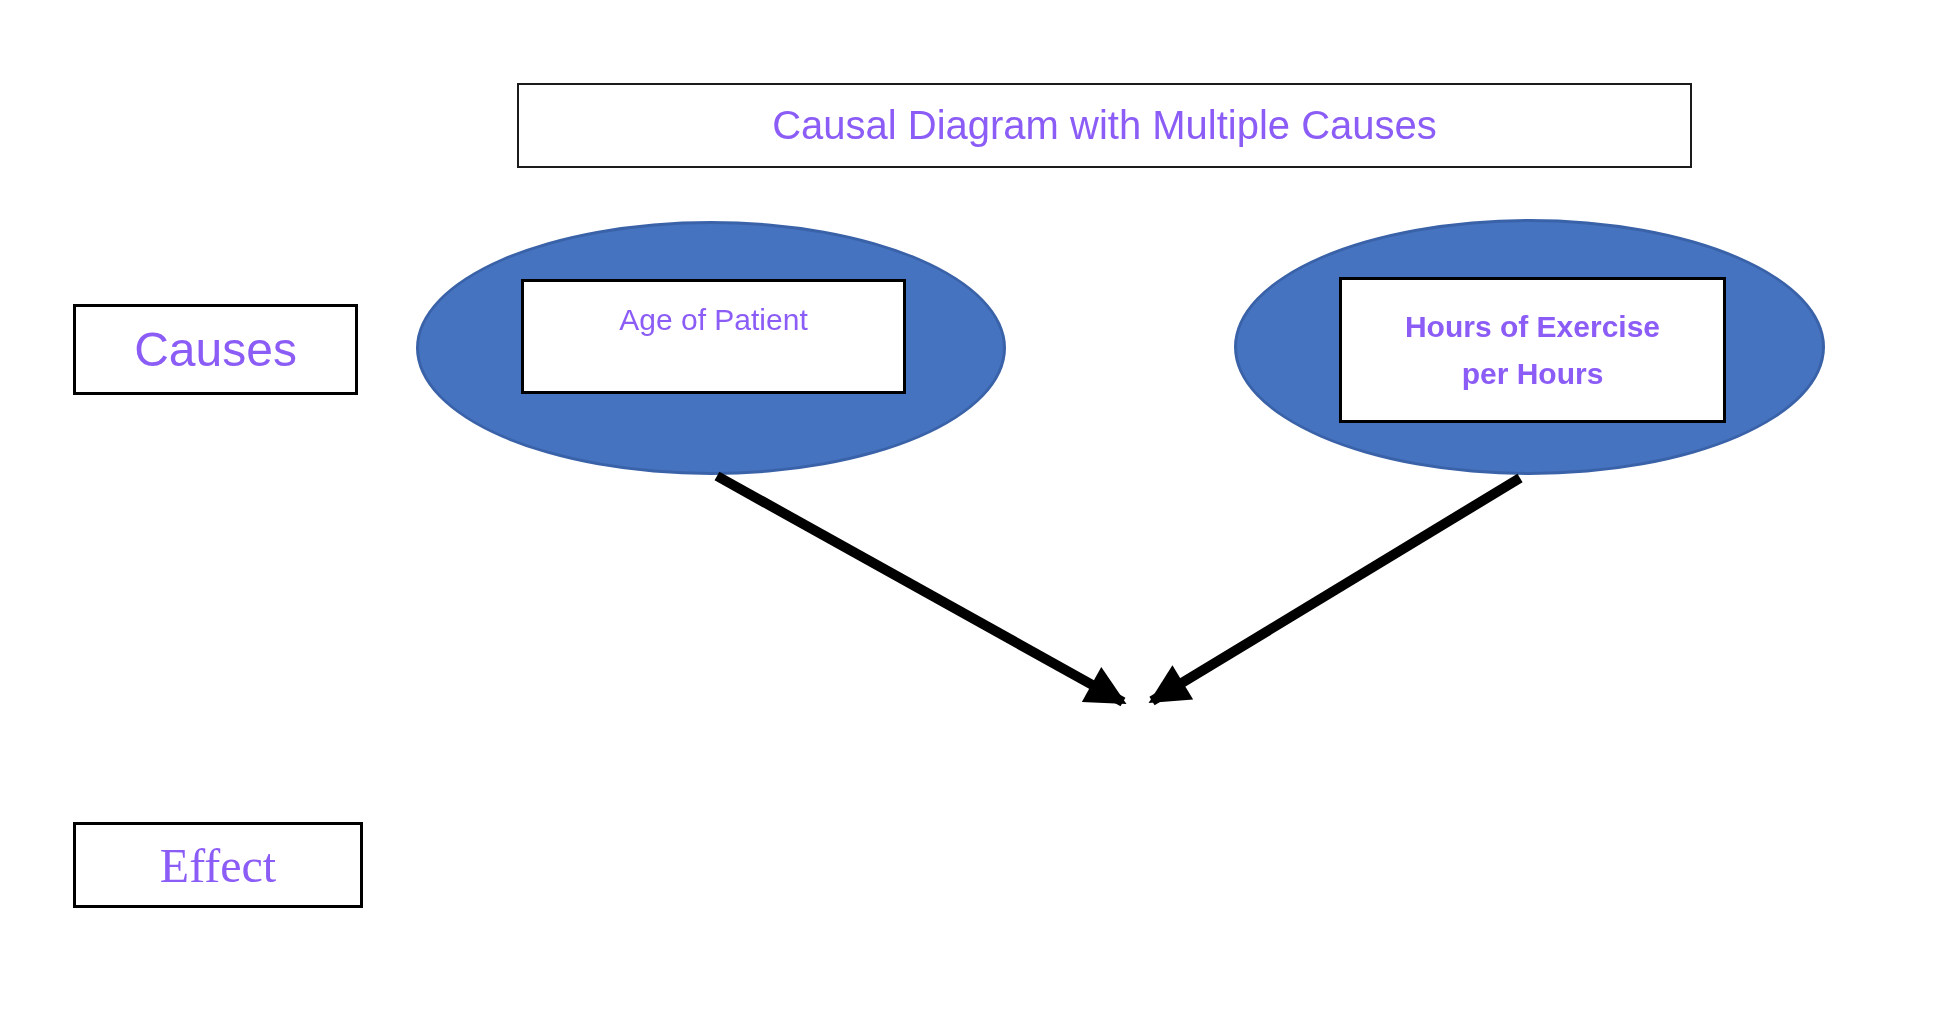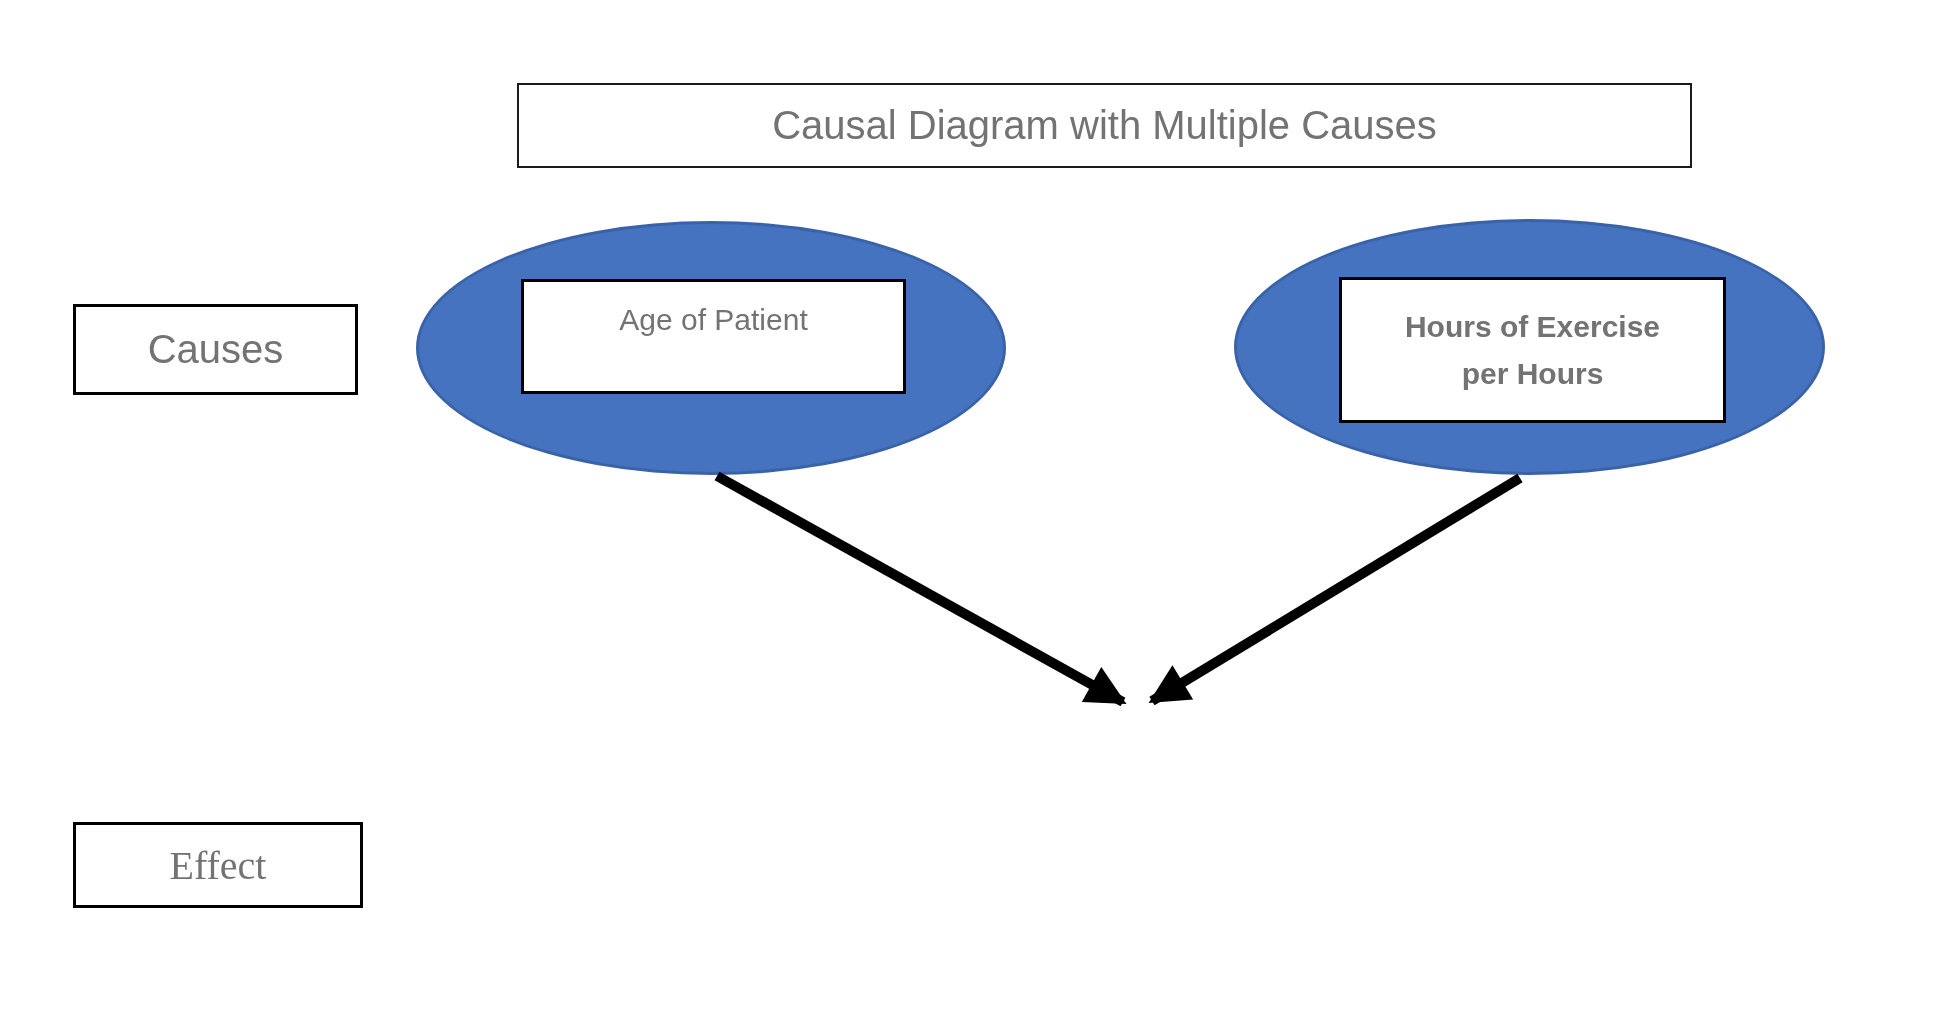--- a/index.html
+++ b/index.html
@@ -19,32 +19,32 @@
   
   .rect {
     position: absolute;
     background: #ffffff;
     border: 3px solid #000000;
     box-sizing: border-box;
     display: flex;
     align-items: center;
     justify-content: center;
     text-align: center;
-    color: #737373;
+    color: #8b5cf6;
   }
 
   .title-box {
     left: 517px; top: 83px;
     width: 1175px; height: 85px;
     border-width: 2px;
     border-color: #1b1b1b;
     font-size: 40px;
   }
 
-  .side-box { font-size: 40px; }
+  .side-box { font-size: 48px; }
   .causes-box { left: 73px; top: 304px; width: 285px; height: 91px; }
   .effect-box { left: 73px; top: 822px; width: 290px; height: 86px; font-family: Liberation Serif, serif; }
 
   
   .node { position: absolute; }
   .ellipse {
     position: absolute;
     left: 0; top: 0;
     width: 100%; height: 100%;
     border-radius: 50%;

